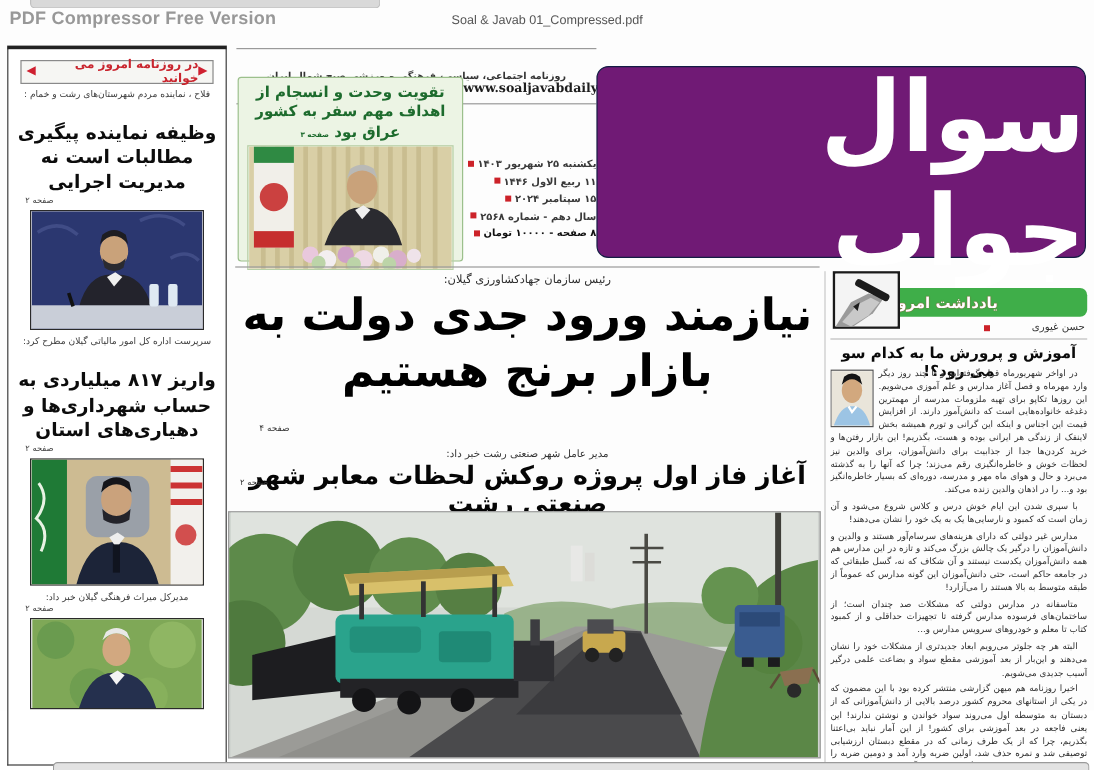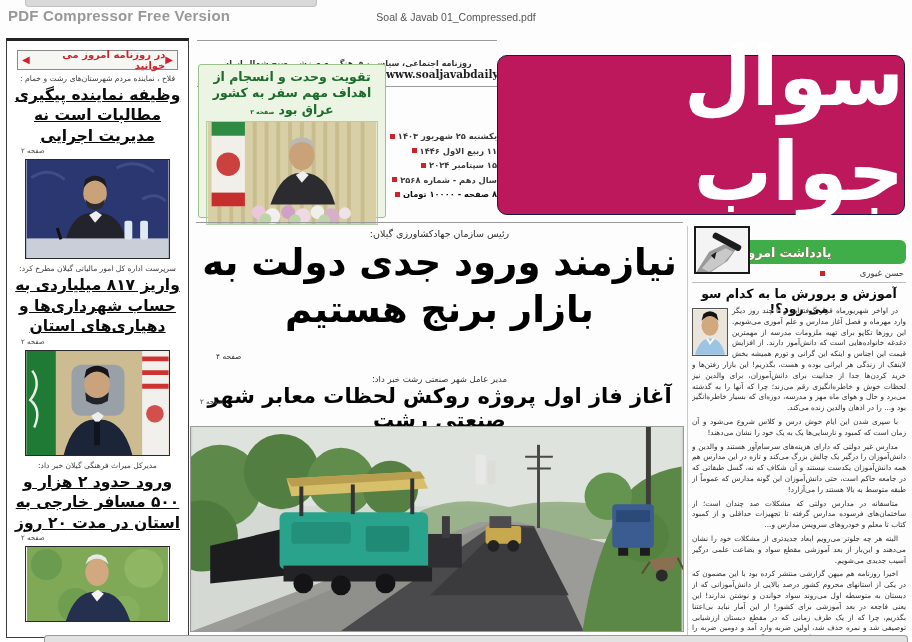--- a/index.html
+++ b/index.html
@@ -19,33 +19,33 @@
   
   #left-box { left:6px; top:38px; width:183px; height:600px; background:#fff;
               border:1.5px solid #3c3c3c; border-top:3.5px solid #222; }
   .lc-banner { margin:9px 10px 4px 10px; border:1px solid #8a8a8a; background:#f6f6f3;
                height:20px; display:flex; align-items:center; justify-content:space-between;
                padding:0 4px; direction:rtl; }
   .lc-banner .tri { color:#cf2030; font-size:10px; line-height:1; }
   .lc-banner .t { color:#c9252e; font-weight:bold; font-size:10px; }
   .kicker-s { direction:rtl; text-align:center; font-size:7.6px; color:#3a3a3a; margin-top:3px; }
   .head-l { direction:rtl; text-align:center; font-weight:bold; color:#0c0c0c;
-            font-size:15.5px; line-height:1.32; margin-top:2px; padding:0 6px;text-decoration:underline; }
+            font-size:15.5px; line-height:1.32; margin-top:18px; padding:0 6px; }
   .pageref { direction:rtl; text-align:left; font-size:7px; color:#444; margin:1px 0 0 14px; }
   .lc-photo { display:block; margin:4px auto 0 auto; border:1.5px solid #2a2a2a; }
 
   
   #tagline-wrap { left:197px; top:40px; width:300px; border-top:1px solid #9a9a9a;
                   border-bottom:1px solid #9a9a9a; padding:18px 0; }
   #tagline { direction:rtl; text-align:center; font-size:8px; font-weight:bold; color:#333; }
   #site { left:386px; top:68px; width:112px; text-align:center;
           font-family:"DejaVu Serif", serif; font-weight:bold; font-size:10.5px; color:#1d1d1d; }
-  #mast-box { left:497px; top:55px; width:408px; height:160px; background:#be185d;
+  #mast-box { left:497px; top:55px; width:408px; height:160px; background:#701a75;
               border-radius:10px; border:1px solid #141d44;
-              display:flex; align-items:flex-end; justify-content:center; }
+              display:flex; align-items:flex-start; justify-content:center; }
   #mast-title { color:#ffffff; font-size:78px; font-weight:bold; direction:rtl;
                 transform:scaleY(1.05); letter-spacing:-2px; }
   #dates { left:384px; top:131px; width:113px; direction:rtl; }
   .date-row { display:flex; flex-direction:row; justify-content:flex-start; align-items:center;
               direction:rtl; margin-bottom:4.5px; }
   .date-row .txt { font-size:8.3px; color:#3a3a3a; font-weight:bold; white-space:nowrap; }
   .date-row .sq { width:5px; height:5px; background:#cc2229; margin-right:3px; flex:0 0 auto; }
 
   
   #green-box { left:198px; top:64px; width:188px; height:154px; background:#ecf4e4;
@@ -149,21 +149,20 @@
         <path d="M59 28 q13 -14 26 0 l-2 -9 q-11 -8 -22 0 z" fill="#15151a"></path>
         <path d="M60 42 q12 12 24 0 l-1 9 q-11 7 -22 0 z" fill="#23232a"></path>
         <path d="M38 106 q10 -38 34 -36 q26 -2 36 36 z" fill="#1c2438"></path>
         <path d="M66 66 l6 9 l7 -9 l-6 -4 z" fill="#eee"></path>
         <rect x="69" y="72" width="6" height="24" fill="#10141f"></rect>
       </svg>
     </div>
 
     <div style="margin-top:5px;">
       <div class="kicker-s">مدیرکل میراث فرهنگی گیلان خبر داد:</div>
-      <div class="head-l">ورود حدود ۲ هزار و ۵۰۰ مسافر خارجی به استان در مدت ۲۰ روز</div>
       <div class="pageref">صفحه ۲</div>
       <svg class="lc-photo" width="145" height="76" viewBox="0 0 145 76">
         <rect width="145" height="76" fill="#7fa857"></rect>
         <circle cx="20" cy="18" r="16" fill="#6a9b4f"></circle>
         <circle cx="120" cy="22" r="20" fill="#8fb663"></circle>
         <circle cx="50" cy="60" r="18" fill="#6f9e50"></circle>
         <circle cx="100" cy="66" r="16" fill="#87b05c"></circle>
         <ellipse cx="72" cy="26" rx="12" ry="14" fill="#d2a880"></ellipse>
         <path d="M60 18 q12 -12 24 0 l-3 -7 q-9 -7 -18 0 z" fill="#e8e8e6"></path>
         <path d="M40 76 q10 -32 32 -30 q24 -2 34 30 z" fill="#25304e"></path>

